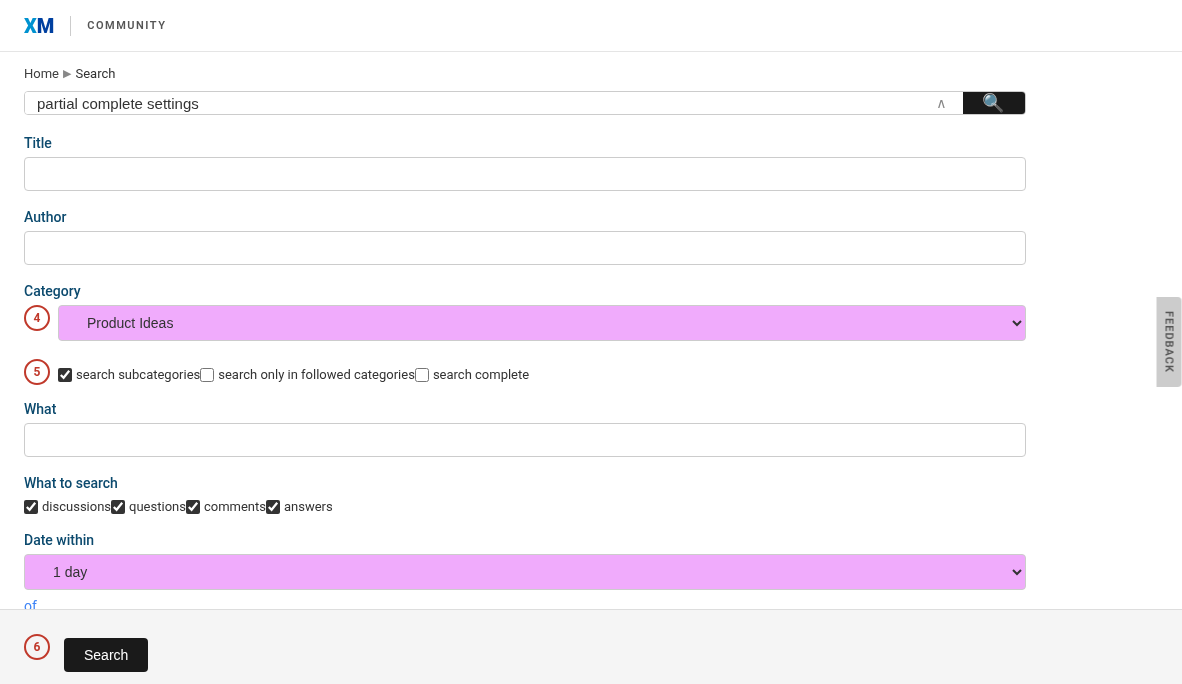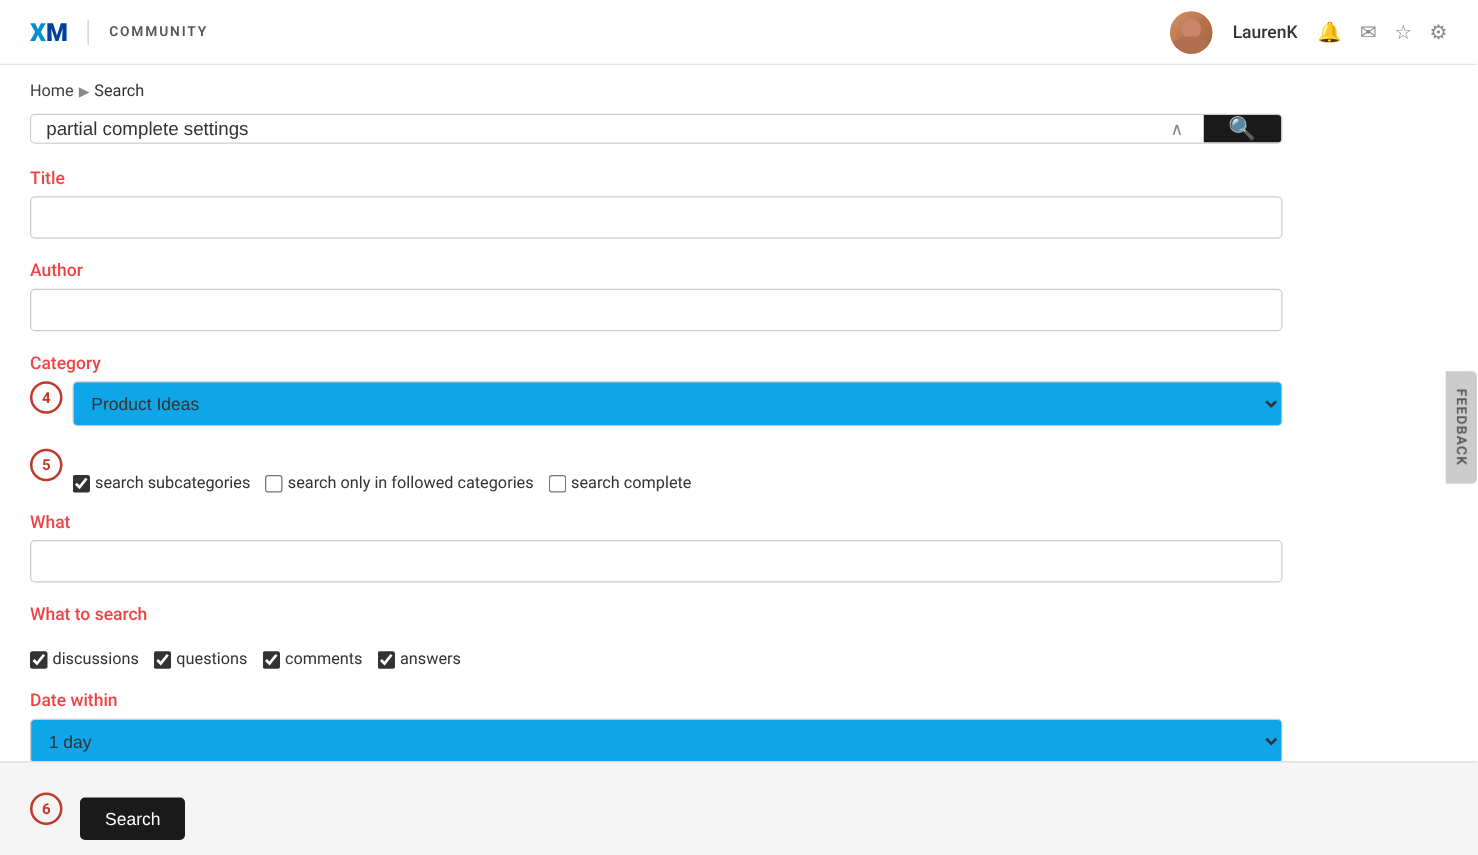--- a/index.html
+++ b/index.html
@@ -158,53 +158,53 @@
     }
 
     
     .field-group {
       margin-bottom: 18px;
     }
     .field-label {
       display: block;
       font-size: 14px;
       font-weight: 500;
-      color: #ef4444;
+      color: #0c4a6e;
       margin-bottom: 6px;
     }
     .field-input {
       width: 100%;
       padding: 8px 10px;
       border: 1px solid #ccc;
       border-radius: 4px;
       font-size: 14px;
       color: #333;
       outline: none;
       background: #fff;
     }
     .field-select {
       width: 100%;
-      padding: 8px 10px;
+      padding: 8px 24px;
       border: 1px solid #ccc;
       border-radius: 4px;
       font-size: 14px;
       color: #333;
       outline: none;
-      background: #0ea5e9;
+      background: #f0abfc;
       appearance: auto;
       cursor: pointer;
     }
 
     
     .checkbox-row {
       display: flex;
       align-items: center;
-      gap: 12px;
+      gap: 0;
       flex-wrap: wrap;
-      margin-top: 20px;
+      margin-top: 8px;
     }
     .checkbox-item {
       display: flex;
       align-items: center;
       gap: 4px;
       font-size: 13px;
       color: #333;
     }
     .checkbox-item input[type="checkbox"] {
       width: 14px;
@@ -335,32 +335,20 @@
 <body>
 
 <div class="header">
   <div class="header-left">
     <div class="xm-logo-wrapper">
       <span class="xm-x">X</span>
       <span class="xm-m">M</span>
     </div>
     <div class="divider-v"></div>
     <span class="logo-community">COMMUNITY</span>
-  </div>
-  <div class="header-right">
-    <div class="avatar">
-      <div class="avatar-img"></div>
-    </div>
-    <span class="username">LaurenK</span>
-    <div class="header-icons">
-      <span class="header-icon">🔔</span>
-      <span class="header-icon">✉</span>
-      <span class="header-icon">☆</span>
-      <span class="header-icon">⚙</span>
-    </div>
   </div>
 </div>
 
 <div class="breadcrumb">
   <a href="#">Home</a>
   <span class="breadcrumb-sep">▶</span>
   <span class="breadcrumb-current">Search</span>
 </div>
 
 <div class="main">

